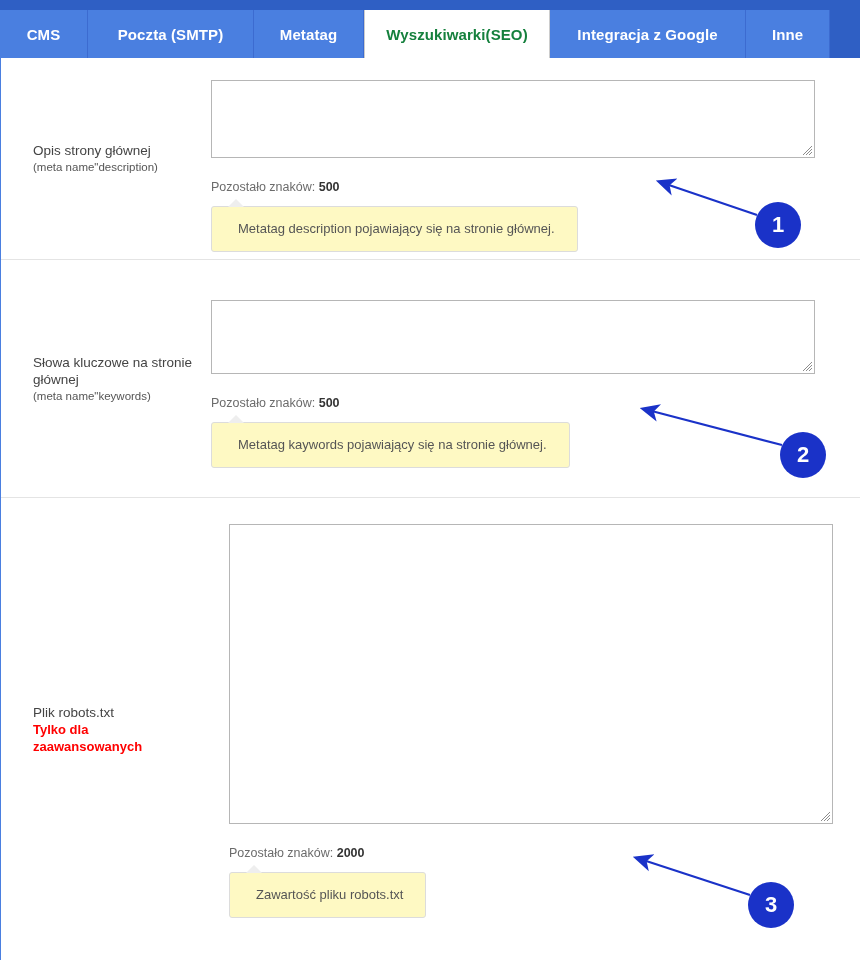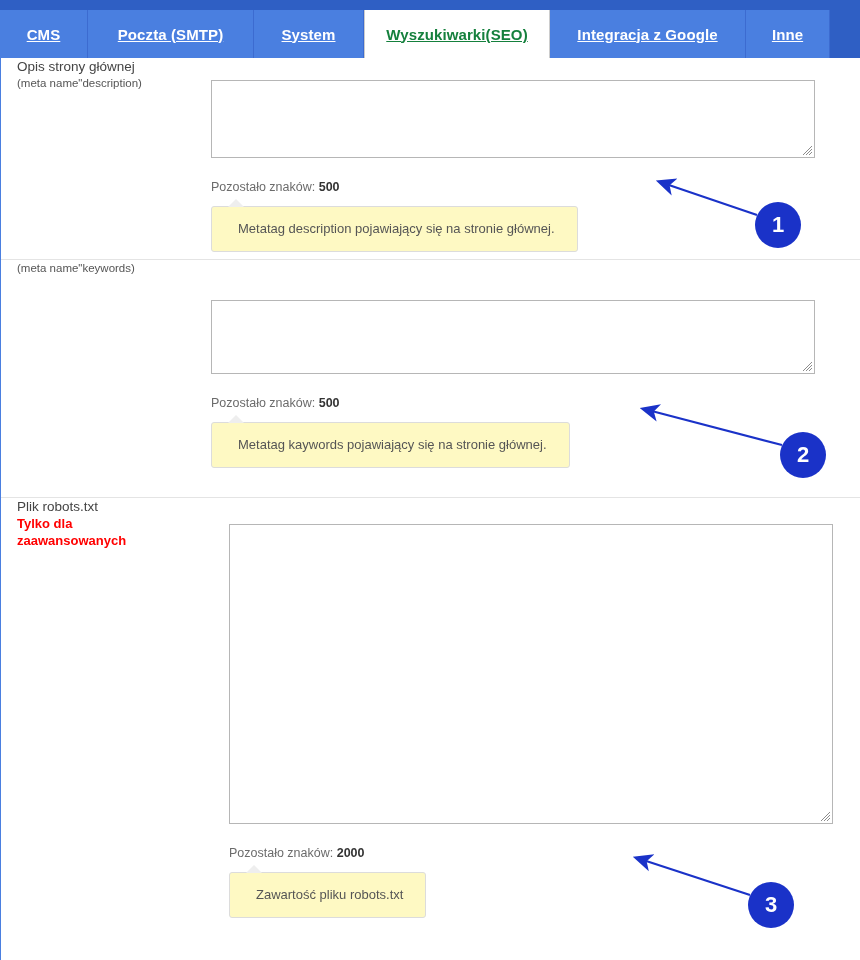--- a/index.html
+++ b/index.html
@@ -39,21 +39,20 @@
     font-weight: bold;
     display: flex;
     align-items: center;
     justify-content: center;
     box-sizing: border-box;
     border-right: 1px solid #3c6bd0;
     white-space: nowrap;
     letter-spacing: .1px;
     cursor: pointer;
     user-select: none;
-    text-decoration: underline;
   }
   .tab.active {
     background: #ffffff;
     color: #15803d;
     border-right: 1px solid #cccccc;
     border-left: 1px solid #cccccc;
   }
   .tab-spacer {
     flex: 1 1 auto;
     background: #2f5fc4;
@@ -74,24 +73,25 @@
     display: flex;
     box-sizing: border-box;
     border-bottom: 1px solid #e4e4e4;
   }
   .row.last { border-bottom: none; }
 
   .label-col {
     width: 210px;
     flex: 0 0 210px;
     box-sizing: border-box;
-    padding-left: 16px;
+    padding-left: 32px;
     padding-right: 8px;
     display: flex;
     flex-direction: column;
+    justify-content: center;
   }
   .label-main {
     font-size: 13.5px;
     color: #444444;
     line-height: 17px;
   }
   .label-sub {
     font-size: 11.5px;
     color: #555555;
     line-height: 15px;
@@ -205,21 +205,21 @@
 
 <div id="tabbar-wrap">
   <div id="tabstrip">
     <div class="tab" style="flex: 0 0 88px;">
         <span>CMS</span>
       </div>
     <div class="tab" style="flex: 0 0 166px;">
         <span>Poczta (SMTP)</span>
       </div>
     <div class="tab" style="flex: 0 0 110px;">
-        <span>System</span>
+        <span>Metatag</span>
       </div>
     <div class="tab active" style="flex: 0 0 186px;">
         <span>Wyszukiwarki(SEO)</span>
       </div>
     <div class="tab" style="flex: 0 0 196px;">
         <span>Integracja z Google</span>
       </div>
     <div class="tab" style="flex: 0 0 84px;">
         <span>Inne</span>
       </div>
@@ -241,20 +241,21 @@
           <path d="M11 2 L2 11 M11 5 L5 11 M11 8 L8 11" stroke="#8c8c8c" stroke-width="1" fill="none"></path>
         </svg>
       </div>
       <div class="counter"><span>Pozostało znaków: </span><b>500</b></div>
       <div class="bubble">Metatag description pojawiający się na stronie głównej.</div>
     </div>
   </div>
 
   <div class="row" style="height:238px;">
     <div class="label-col">
+      <div class="label-main">Słowa kluczowe na stronie głównej</div>
       <div class="label-sub">(meta name"keywords)</div>
     </div>
     <div class="field-col" style="padding-top:40px;">
       <div class="ta-wrap">
         <textarea class="ta" rows="4" style="height: 74px;" placeholder=""></textarea>
         <svg class="grip" viewBox="0 0 12 12">
           <path d="M11 2 L2 11 M11 5 L5 11 M11 8 L8 11" stroke="#8c8c8c" stroke-width="1" fill="none"></path>
         </svg>
       </div>
       <div class="counter"><span>Pozostało znaków: </span><b>500</b></div>

